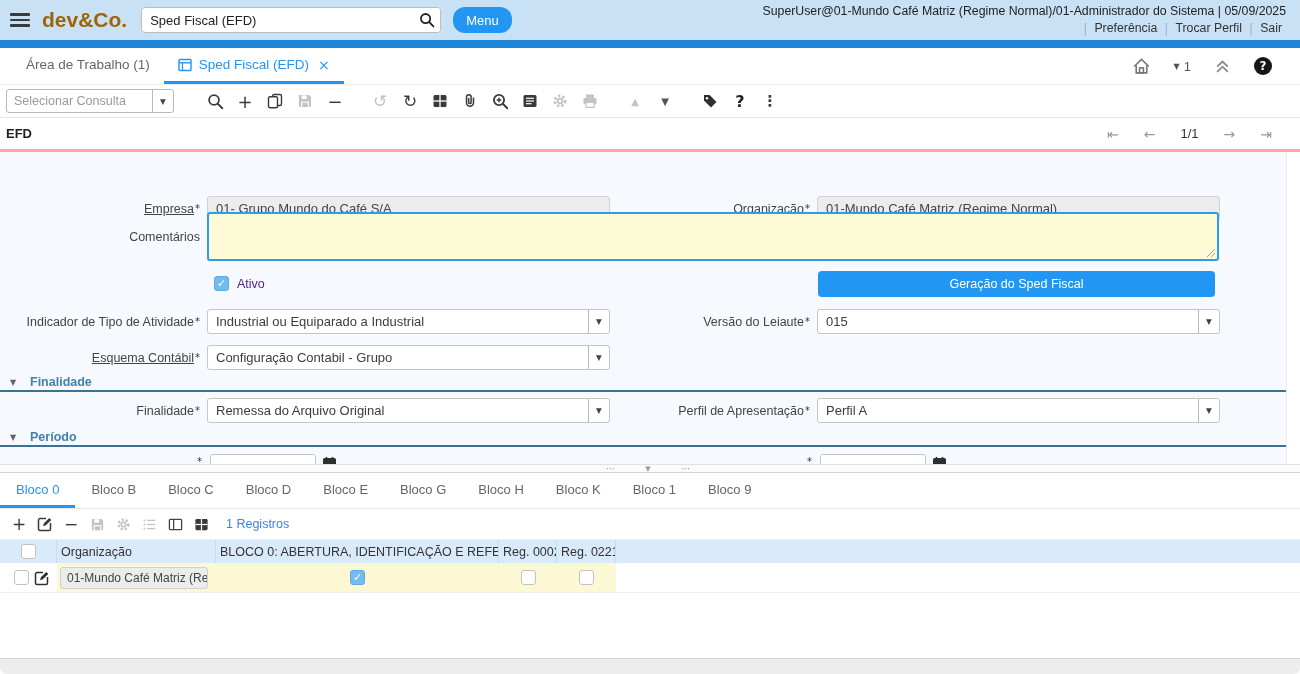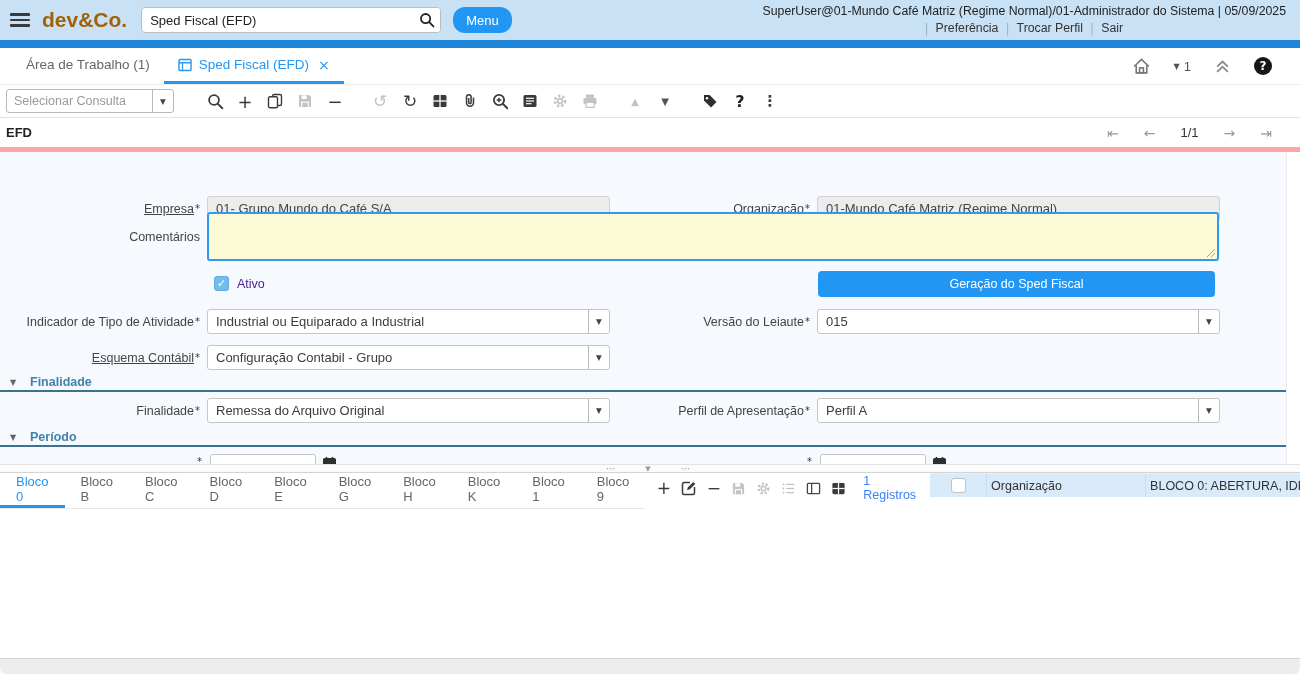--- a/index.html
+++ b/index.html
@@ -10,21 +10,21 @@
 
   
   .topbar{height:40px;background:#c9e1f5;display:flex;align-items:center;padding:0 10px;gap:12px}
   .hamb{width:20px;display:flex;flex-direction:column;gap:3px;cursor:pointer}
   .hamb i{display:block;height:2.6px;background:#3a3a3a;border-radius:1px}
   .logo{font-size:21px;font-weight:bold;color:#a16207;margin-right:2px;white-space:nowrap}
   .searchwrap{display:flex;align-items:center;background:#fff;border:1px solid #bdbdbd;border-radius:4px;height:26px;width:300px;overflow:hidden}
   .searchwrap input{flex:1;border:none;outline:none;font:13px "Liberation Sans",sans-serif;padding:0 8px;color:#222}
   .searchbtn{width:26px;height:100%;border:none;background:#fff;color:#222;display:flex;align-items:center;justify-content:center;cursor:pointer}
   .menubtn{background:#2196f3;color:#fff;border:none;border-radius:12px;height:26px;padding:0 13px;font-size:13px;cursor:pointer}
-  .userarea{margin-left:auto;text-align:center;line-height:17px;padding-right:4px}
+  .userarea{margin-left:auto;text-align:right;line-height:17px;padding-right:4px}
   .userinfo{font-size:12.3px;color:#222;white-space:nowrap}
   .userlinks{font-size:12.3px;color:#333}
   .userlinks a{color:#333;text-decoration:none;cursor:pointer;margin:0 4px}
   .userlinks .sep{color:#9ab3c6;margin:0 3px}
   .bluebar{height:8px;background:#1d86da}
 
   
   .tabbar{height:37px;background:#fff;display:flex;align-items:stretch;padding:0 12px;border-bottom:1px solid #ececec}
   .wtab{display:flex;align-items:center;gap:7px;padding:0 14px;font-size:13.5px;color:#666;cursor:pointer;border-bottom:3px solid transparent}
   .wtab.active{color:#2196f3;border-bottom-color:#2196f3}
@@ -40,21 +40,21 @@
   .qcombo .ph{flex:1;color:#9a9a9a;font-size:12.5px;padding:0 7px;white-space:nowrap;overflow:hidden}
   .carrow{width:21px;align-self:stretch;border-left:1px solid #b9b9b9;display:flex;align-items:center;justify-content:center;color:#444}
   .carrow b{font-weight:normal;font-size:7.5px}
   .tbicons{display:flex;align-items:center;margin-left:26px}
   .tbi{width:30px;display:flex;align-items:center;justify-content:center;color:#3a3a3a;cursor:pointer;font-size:15px}
   .tbi.gray{color:#c3c3c3}
   .tbi.gap{margin-left:15px}
   .tbi.qmark{font-weight:bold;font-size:16px;color:#222}
 
   
-  .recordbar{height:34px;background:#fff;border-bottom:5px solid #fca5a5;display:flex;align-items:center;padding:0 6px}
+  .recordbar{height:34px;background:#fff;border-bottom:3px solid #fca5a5;display:flex;align-items:center;padding:0 6px}
   .rtitle{font-weight:bold;font-size:13px;color:#222}
   .rnav{margin-left:auto;display:flex;align-items:center;gap:25px;margin-right:22px;color:#9a9a9a;font-size:14px}
   .rnav .pg{color:#333;font-size:13px}
   .rnav span{cursor:pointer}
 
   
   .formarea{height:312px;background:#f6f9fd;position:relative;overflow:hidden}
   .vscroll{position:absolute;right:0;top:0;width:14px;height:100%;background:#fff;border-left:1px solid #ececec}
   .frow{position:absolute;left:0;right:14px;height:26px}
   .lab{position:absolute;width:200px;text-align:right;line-height:26px;font-size:12.5px;color:#444;white-space:nowrap}
@@ -78,21 +78,21 @@
   .dinput{position:absolute;height:23px;width:106px;background:#fff;border:1px solid #c6c6c6;border-radius:3px}
   .calbtn{position:absolute;width:18px;height:20px;color:#2f2f2f;display:flex;align-items:flex-start;justify-content:center;padding-top:2px;cursor:pointer}
   .star{position:absolute;font-size:10px;color:#333}
 
   
   .splitter{height:9px;background:#fbfbfb;border-top:1px solid #e2e2e2;border-bottom:1px solid #d4d4d4;position:relative}
   .sphandle{position:absolute;left:606px;top:0;width:84px;height:100%;display:flex;align-items:center;justify-content:space-between;color:#9a9a9a;font-size:9px;cursor:row-resize}
   .sphandle .tri{font-size:7px}
 
   
-  .detail{height:201px;background:#fff;position:relative;display:flex;flex-direction:row}
+  .detail{height:201px;background:#fff;position:relative;display:flex;flex-direction:column}
   .dtabs{height:36px;display:flex;border-bottom:1px solid #e8e8e8}
   .dtab{padding:0 16px;display:flex;align-items:center;font-size:13px;color:#666;cursor:pointer;border-bottom:3px solid transparent}
   .dtab.active{color:#2196f3;border-bottom-color:#2196f3}
   .dtoolbar{height:30px;display:flex;align-items:center;padding:0 6px}
   .dtoolbar .tbi{width:26px}
   .reccount{margin-left:12px;font-size:12.5px;color:#3b82f6}
   .dthead{height:24px;background:#d9eafa;display:flex;border-top:1px solid #e8f1fa}
   .th{display:flex;align-items:center;font-size:12.5px;color:#333;border-right:1px solid #c6dcef;padding:0 4px;overflow:hidden;white-space:nowrap}
   .th-sel{width:57px;justify-content:center}
   .th-org{width:159px}

